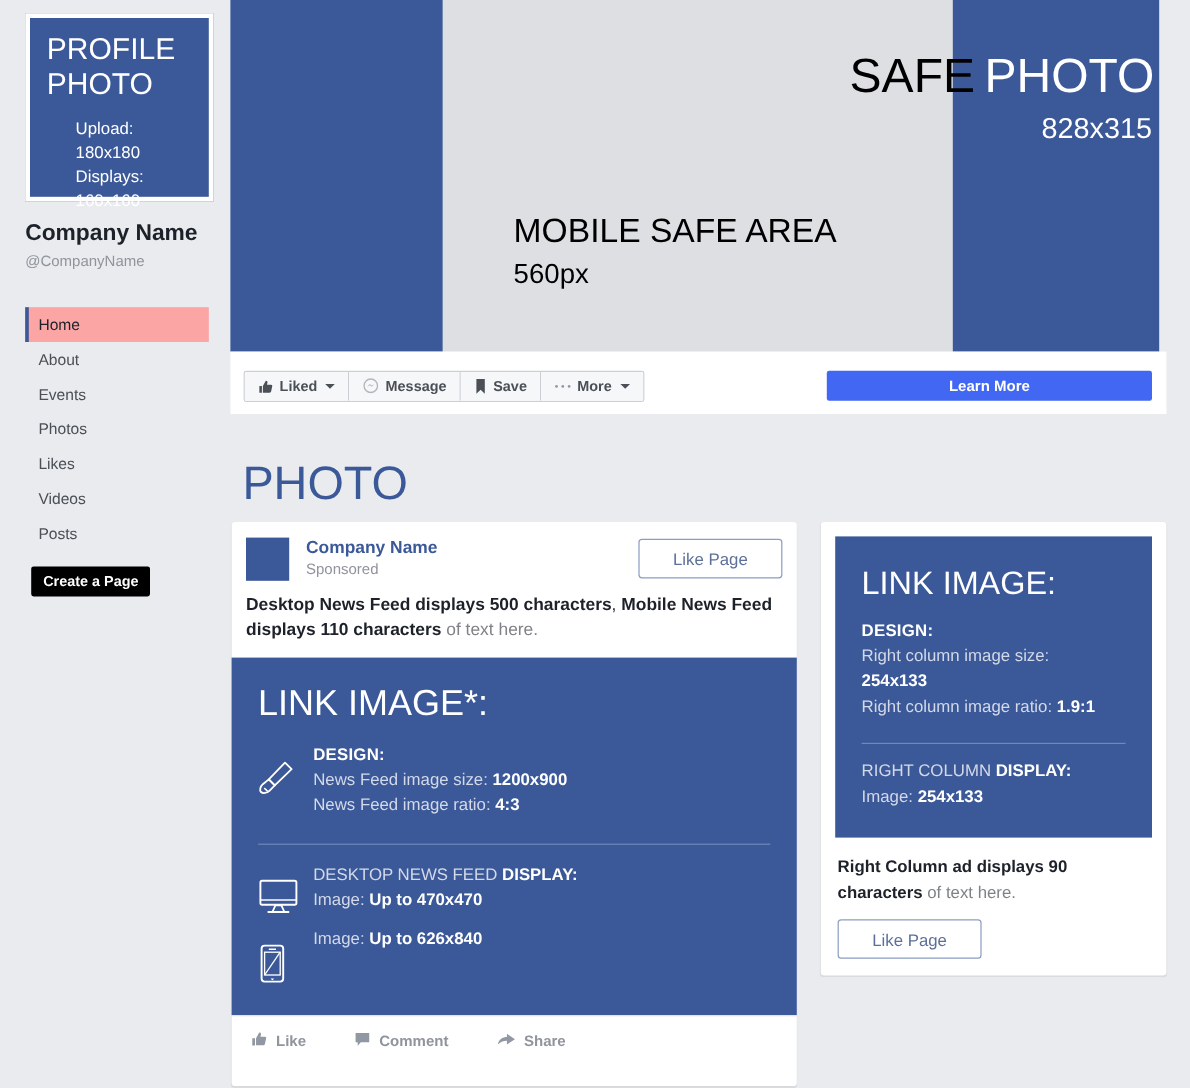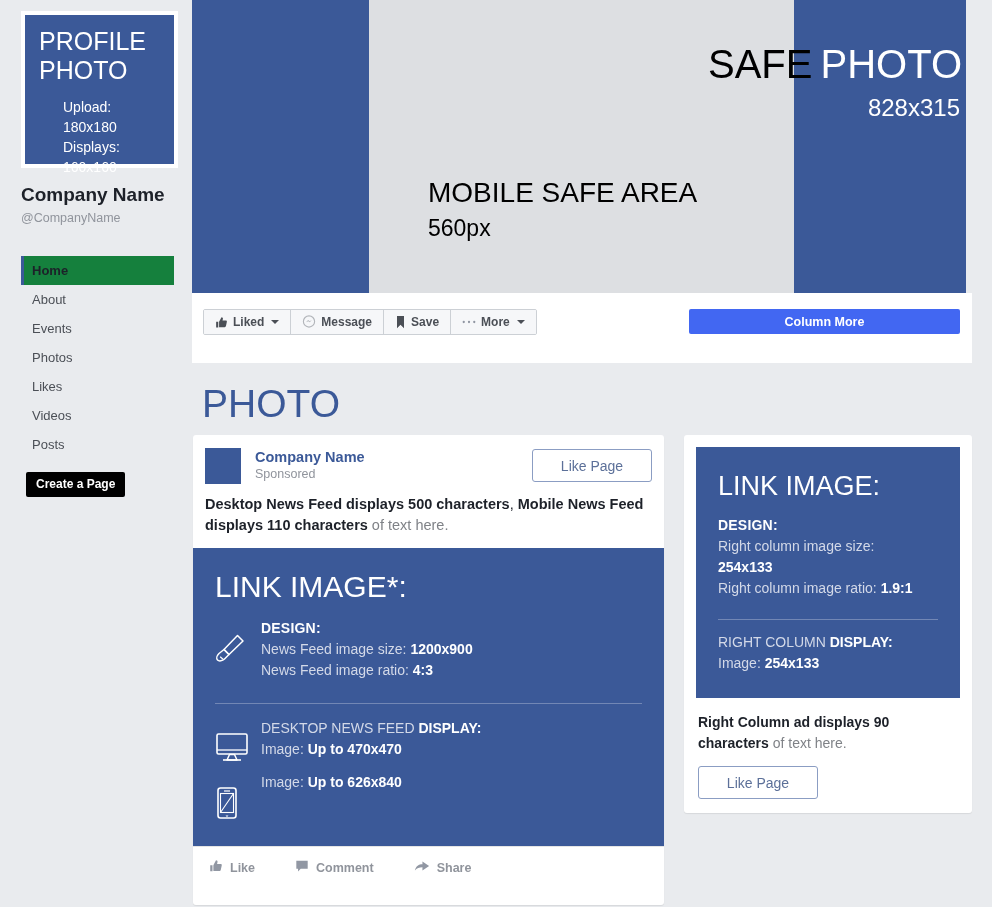--- a/index.html
+++ b/index.html
@@ -65,24 +65,24 @@
   }
   .nav-item {
     height: 29px;
     line-height: 29px;
     padding-left: 11px;
     font-size: 13px;
     color: #4b4f56;
     cursor: pointer;
   }
   .nav-item.active {
-    background: #15803d;
+    background: #fca5a5;
     border-left: 3px solid #3b5998;
     padding-left: 8px;
-    font-weight: bold;
+    font-weight: normal;
     color: #1d2129;
   }
   #create-page-btn {
     position: absolute;
     left: 26px; top: 472px;
     background: #000000;
     color: #ffffff;
     font-size: 12px;
     font-weight: bold;
     padding: 5px 10px 6px 10px;
@@ -144,21 +144,21 @@
     position: absolute;
     left: 236px; top: 215px;
     font-size: 23px;
     color: #000000;
   }
 
   
   #action-bar {
     position: absolute;
     left: 192px; top: 293px;
-    width: 780px; height: 70px;
+    width: 780px; height: 52px;
     background: #ffffff;
   }
   #page-buttons {
     position: absolute;
     left: 11px; top: 16px;
     display: flex;
     border: 1px solid #ccd0d5;
     border-radius: 2px;
     overflow: hidden;
   }
@@ -441,21 +441,21 @@
             <circle cx="2" cy="3" r="1.3" fill="#9197a3"></circle>
             <circle cx="8" cy="3" r="1.3" fill="#9197a3"></circle>
             <circle cx="14" cy="3" r="1.3" fill="#9197a3"></circle>
           </svg>
       </span>
       <span>More</span>
       <span class="caret"></span>
     </div>
   </div>
 
-  <button id="learn-more-btn">Column More</button>
+  <button id="learn-more-btn">Learn More</button>
 </div>
 
 <div id="photo-heading">PHOTO</div>
 
 <div id="post-card">
 
   <div id="post-head">
     <div id="post-avatar"></div>
     <div id="post-head-text">
       <div id="post-author">Company Name</div>

